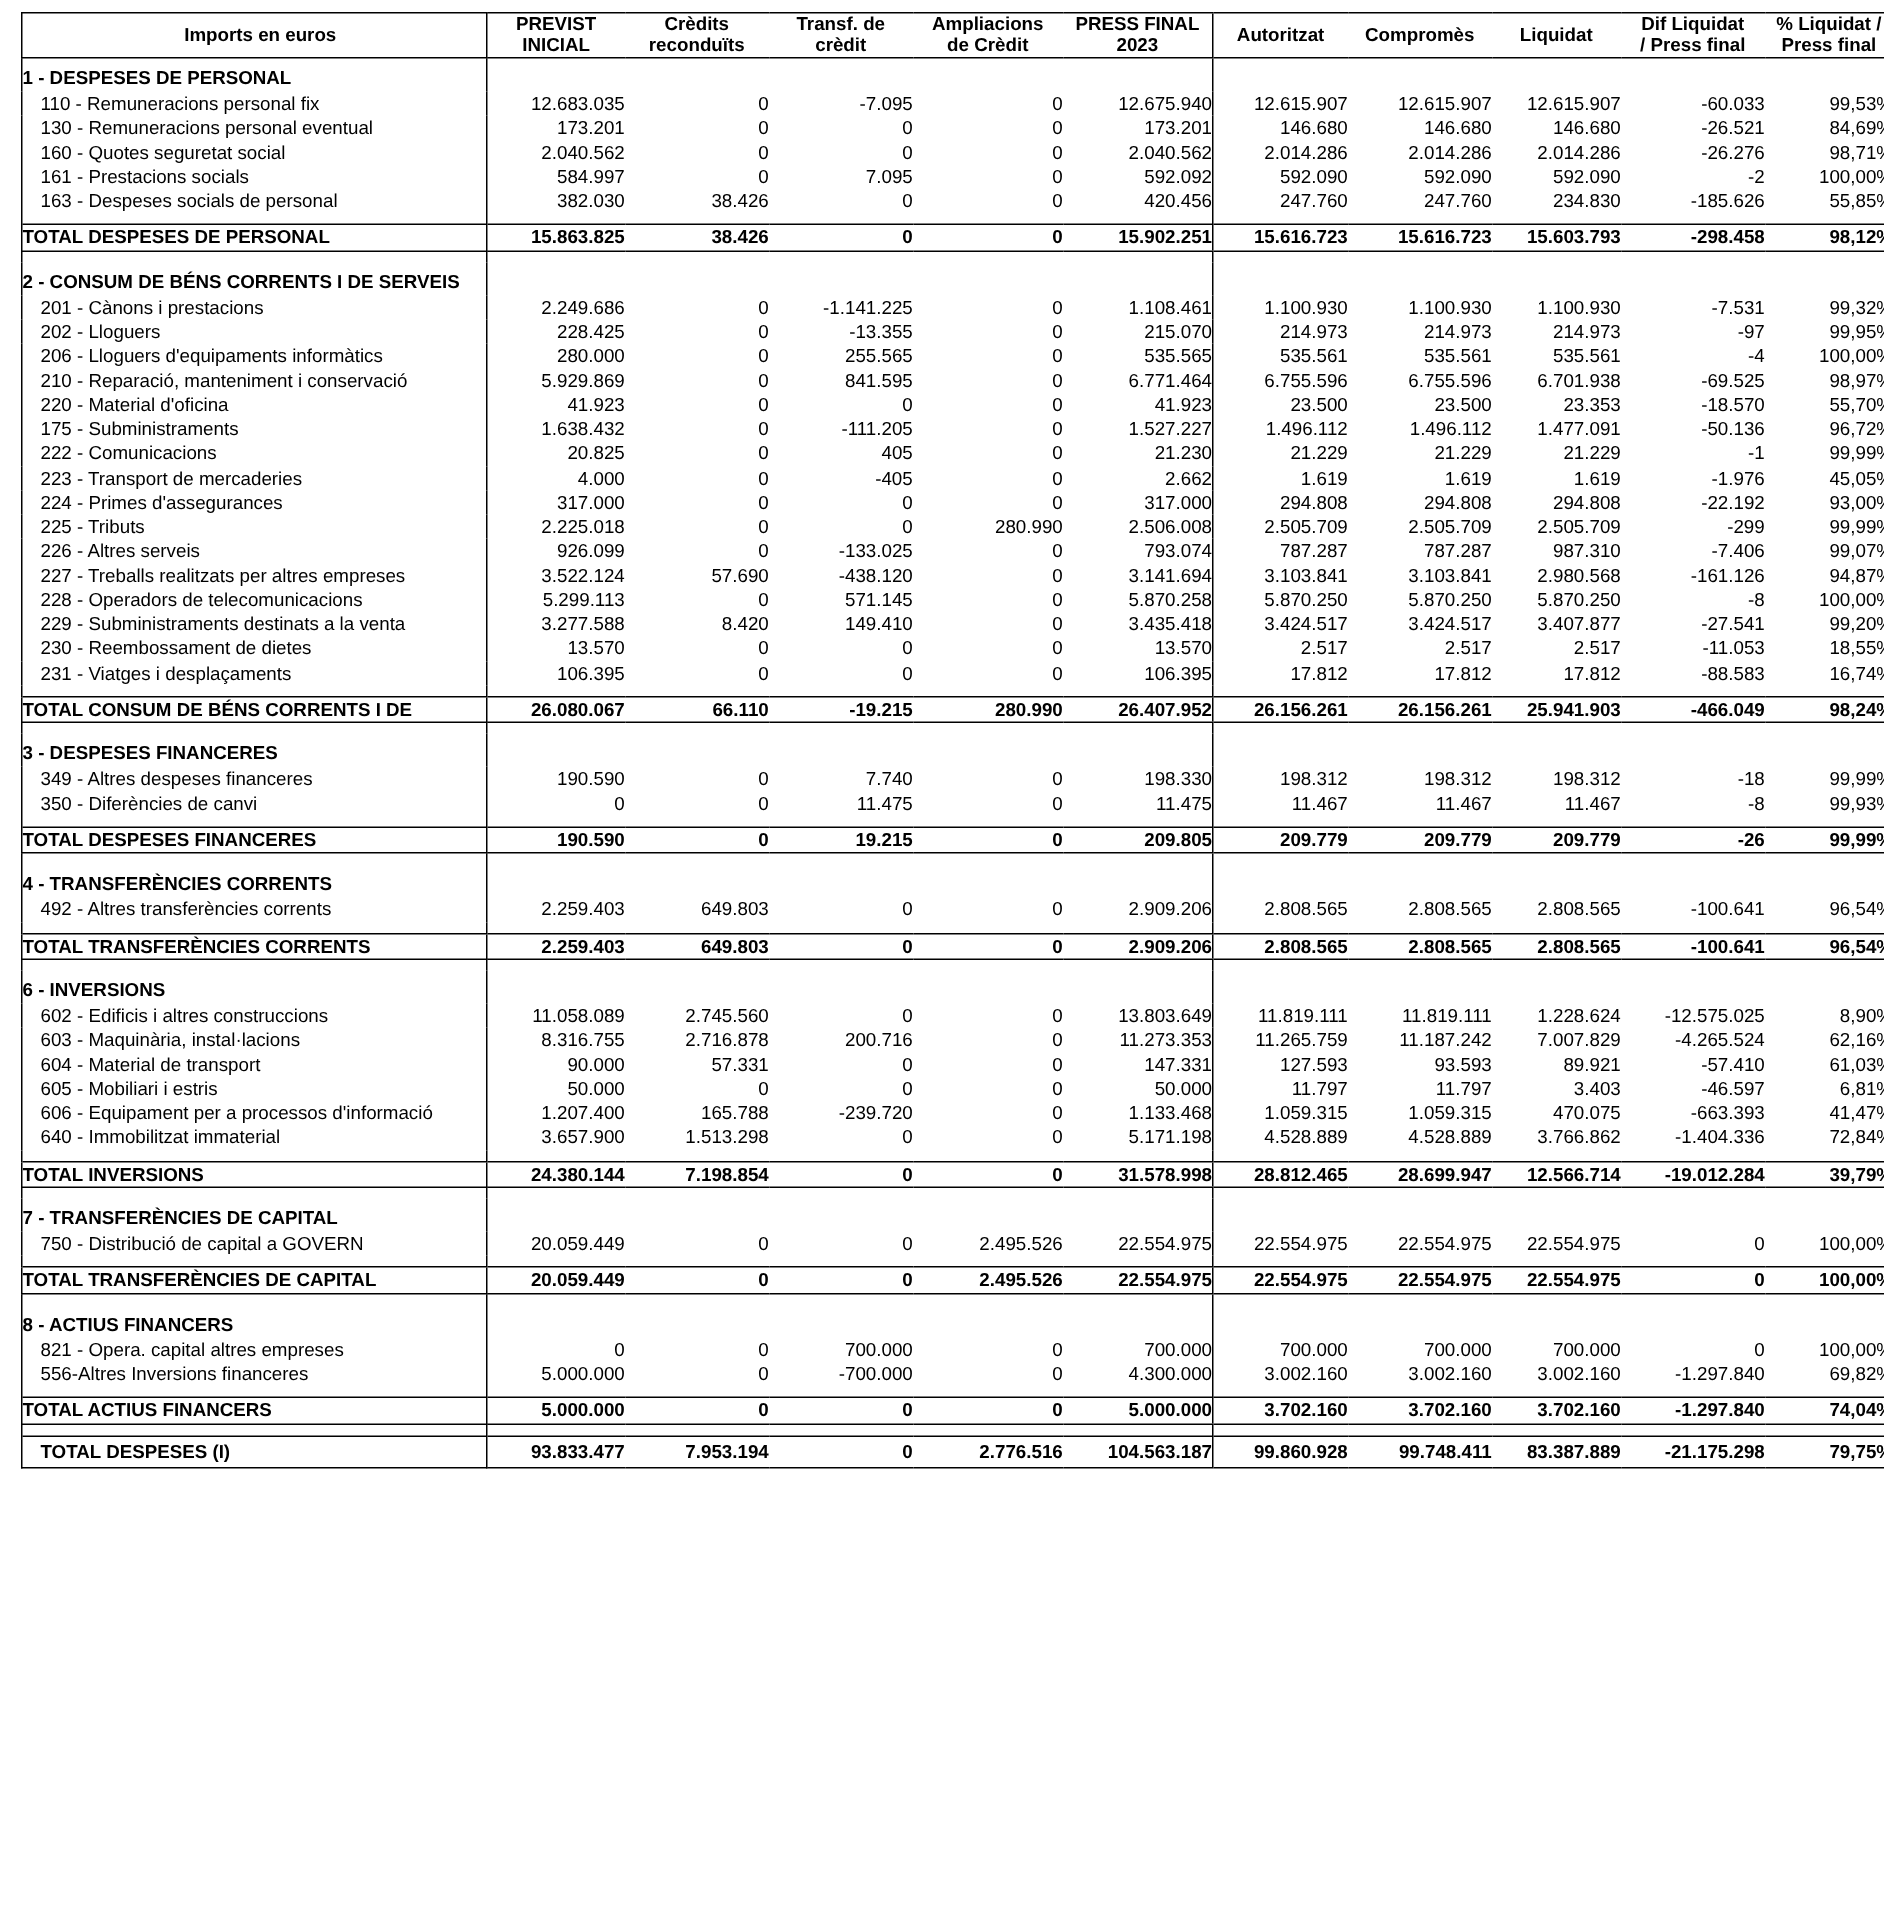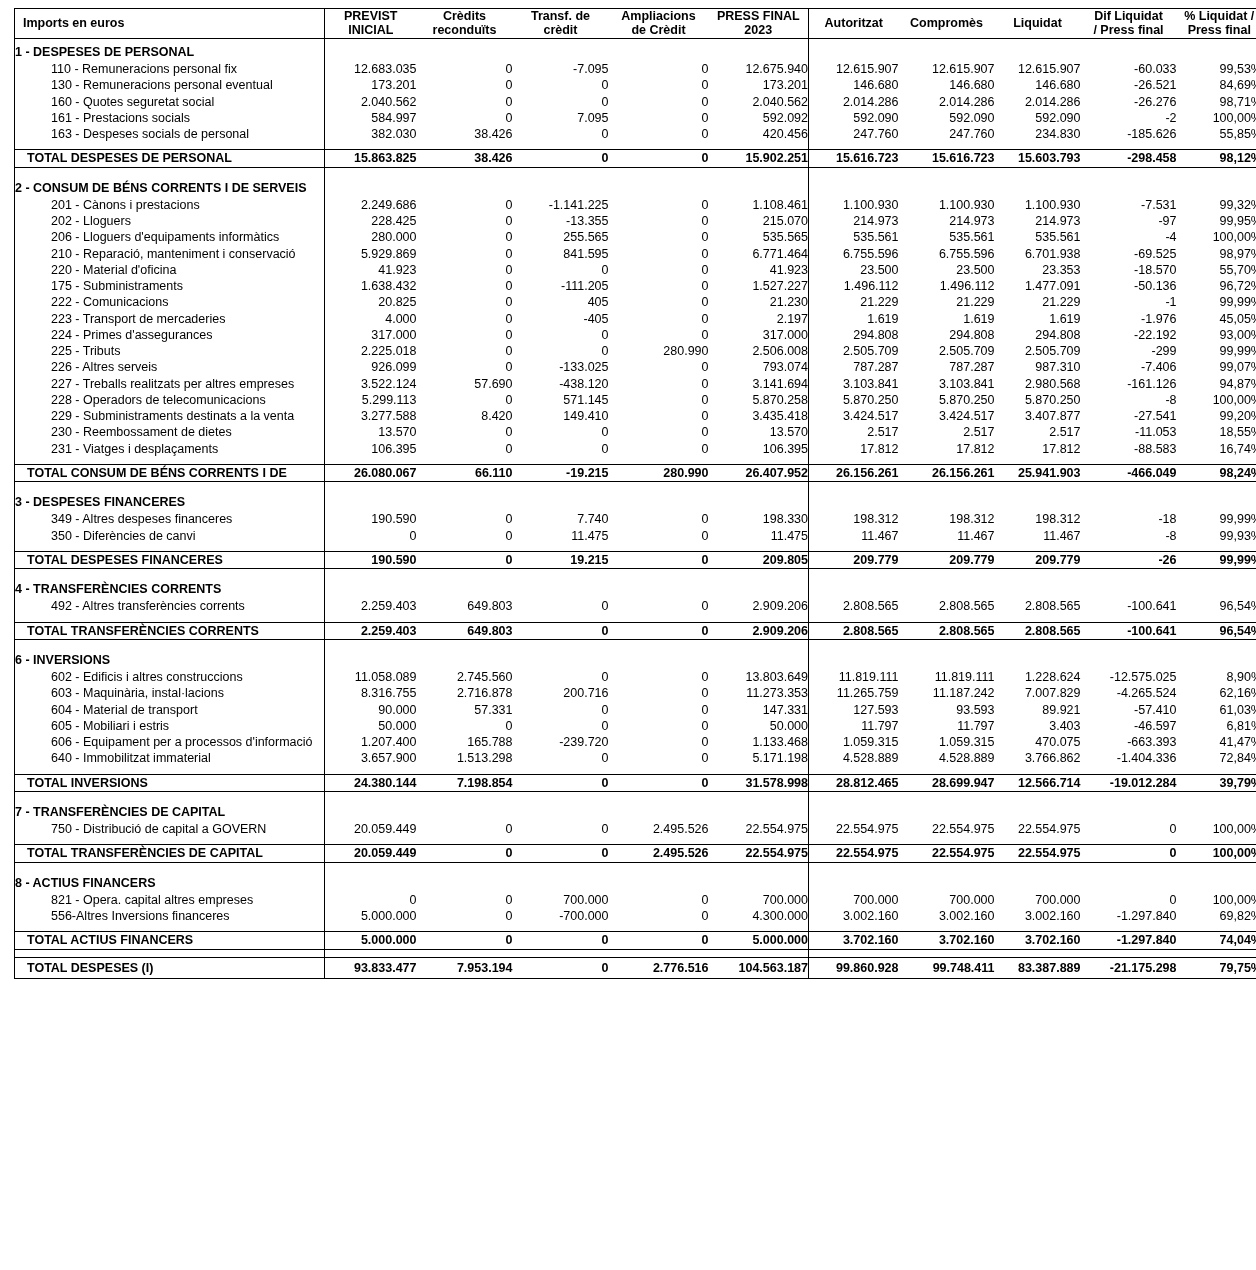--- a/index.html
+++ b/index.html
@@ -44,21 +44,21 @@
   thead th {
     font-weight: bold;
     font-size: 12.5px;
     text-align: center;
     padding: 4px 6px 5px 6px;
     line-height: 1.15;
     border-top: 1.6px solid #000;
     border-bottom: 1.6px solid #000;
   }
   thead th.h-label {
-    text-align: left;
+    text-align: center;
     border-left: 1.6px solid #000;
     border-right: 1.6px solid #000;
     padding-left: 8px;
   }
   thead th.h-sep-left { border-left: 1.6px solid #000; }
   thead th.h-last { border-right: 1.6px solid #000; }
 
   
   tbody td {
     font-size: 12.5px;
@@ -66,34 +66,34 @@
     line-height: 1.3;
     white-space: nowrap;
     overflow: hidden;
   }
   td.label {
     text-align: left;
     border-left: 1.6px solid #000;
     border-right: 1.6px solid #000;
     padding-left: 8px;
   }
-  td.label.indent { padding-left: 36px; }
+  td.label.indent { padding-left: 12px; }
   td.num {
     text-align: right;
   }
   td.sep-left { border-left: 1.6px solid #000; }
   td.last { border-right: 1.6px solid #000; }
 
   tr.section td { font-weight: bold; padding-top: 5px; padding-bottom: 1px;}
   tr.total td {
     font-weight: bold;
     border-top: 1.3px solid #000;
     border-bottom: 1.3px solid #000;
   }
-  tr.total td.label { padding-left: 12px; }
+  tr.total td.label { padding-left: 0; }
   tr.spacer td { height: 7px; line-height: 7px; font-size: 2px; }
 
   tr.grand td {
     font-weight: bold;
     border-top: 1.6px solid #000;
     border-bottom: 1.6px solid #000;
     padding-top: 2px;
     padding-bottom: 2px;
   }
   tr.grand td.label { padding-left: 12px; }
@@ -379,21 +379,21 @@
           <td class="num">21.229</td>
           <td class="num">-1</td>
           <td class="num last">99,99%</td>
         </tr>
         <tr class="item">
           <td class="label indent">223 - Transport de mercaderies</td>
           <td class="num">4.000</td>
           <td class="num">0</td>
           <td class="num">-405</td>
           <td class="num">0</td>
-          <td class="num">2.197</td>
+          <td class="num">2.662</td>
           <td class="num sep-left">1.619</td>
           <td class="num">1.619</td>
           <td class="num">1.619</td>
           <td class="num">-1.976</td>
           <td class="num last">45,05%</td>
         </tr>
         <tr class="item">
           <td class="label indent">224 - Primes d'assegurances</td>
           <td class="num">317.000</td>
           <td class="num">0</td>

